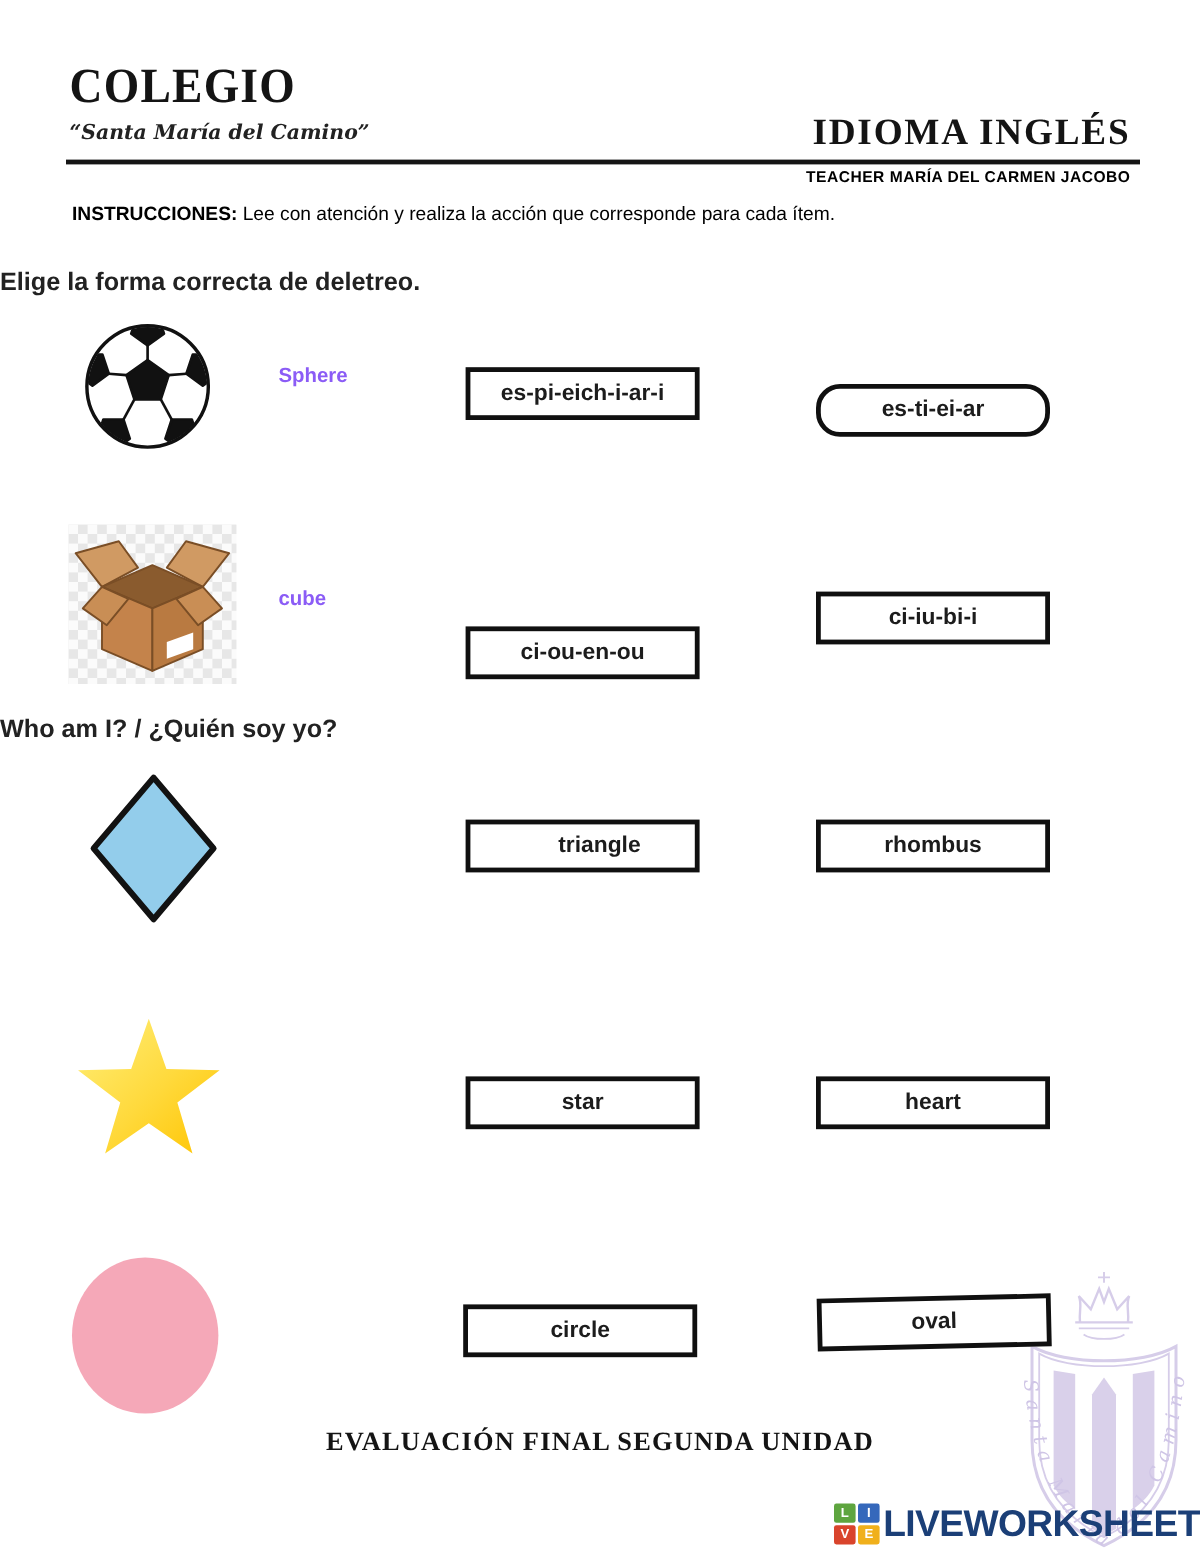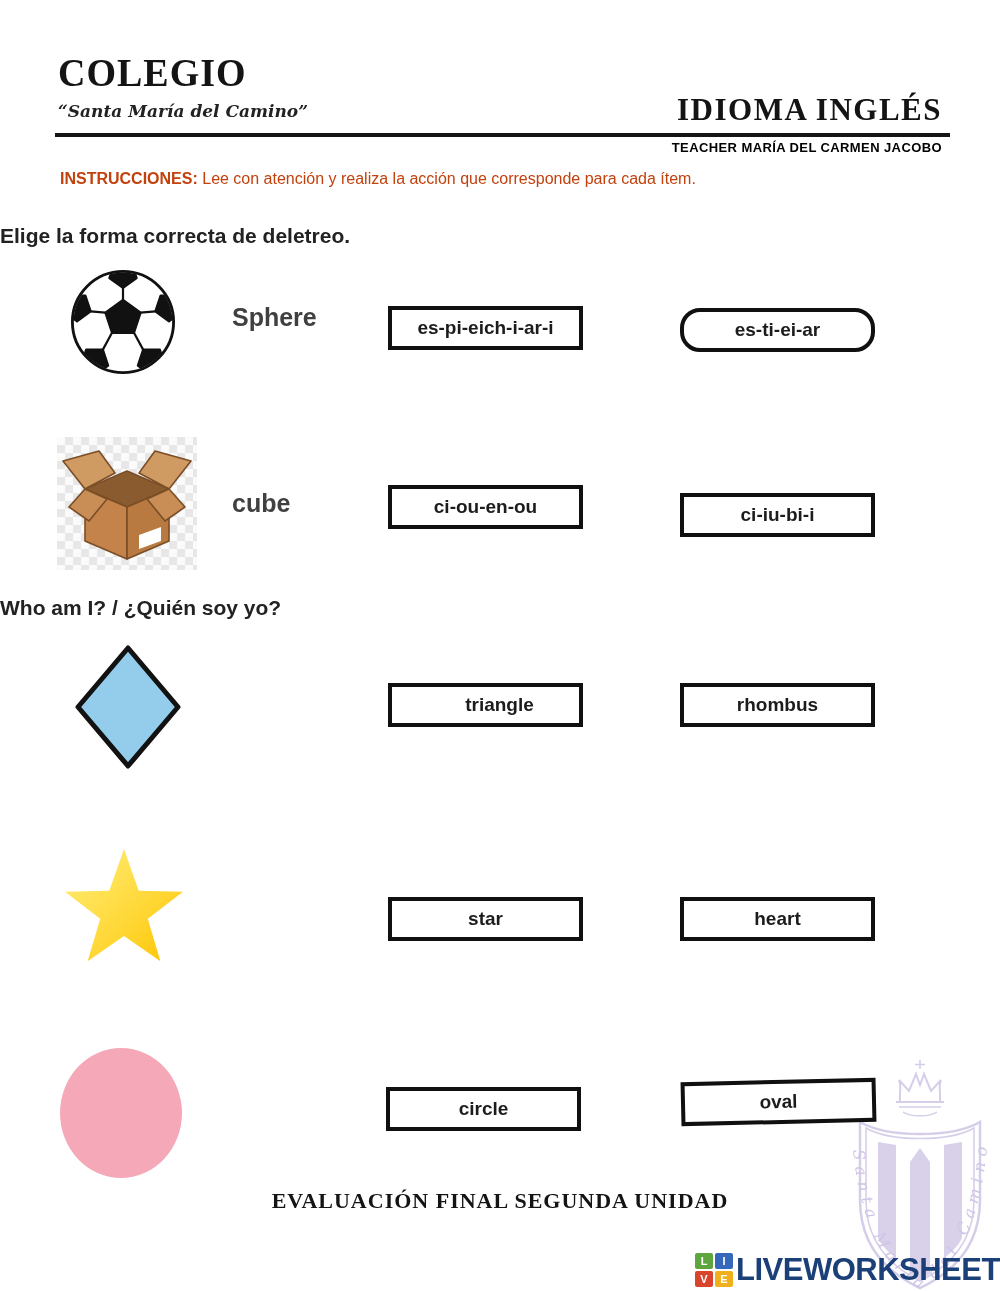--- a/index.html
+++ b/index.html
@@ -9,29 +9,29 @@
   
   .stencil{font-family:"Liberation Serif",serif;font-weight:700;color:#141414;}
   .school-name{position:absolute;left:58px;top:48px;font-size:38px;letter-spacing:1px;
                transform:scaleY(1.08);transform-origin:left top;}
   .school-subtitle{position:absolute;left:58px;top:101px;font-family:"DejaVu Serif",serif;
                    font-style:italic;font-weight:bold;font-size:17px;color:#222;}
   .rule{position:absolute;left:55px;top:133px;width:895px;height:4px;background:#151515;}
   .subject{position:absolute;right:58px;top:92px;font-size:31px;letter-spacing:1.5px;}
   .teacher{position:absolute;right:58px;top:140px;font-size:13px;font-weight:bold;letter-spacing:.4px;color:#000000;}
 
-  .instructions{position:absolute;left:60px;top:170px;margin:0;font-size:16px;width:720px;color:#c2410c;}
+  .instructions{position:absolute;left:60px;top:170px;margin:0;font-size:16px;width:720px;color:#000000;}
   .instructions .lbl{font-weight:bold;}
 
   .sec-title{position:absolute;left:0;width:100%;margin:0;
              font-size:21px;font-weight:bold;color:#222;}
   #sec1-title{top:224px;}
   #sec2-title{top:596px;}
 
-  .item-label{position:absolute;left:232px;font-size:25px;font-weight:bold;color:#404040;}
+  .item-label{position:absolute;left:232px;font-size:17px;font-weight:bold;color:#8b5cf6;}
 
   .opt{position:absolute;width:195px;height:44px;border:4px solid #101010;background:#fff;
        box-sizing:border-box;display:flex;align-items:center;justify-content:center;
        font-size:19px;font-weight:bold;color:#1c1c1c;cursor:pointer;}
 
   .img{position:absolute;}
   .checker{background-color:#fbfbfb;
            background-image:conic-gradient(#e7e7e7 25%,transparent 0 50%,#e7e7e7 0 75%,transparent 0);
            background-size:16px 16px;}
 
@@ -109,38 +109,38 @@
         <line x1="50" y1="30" x2="50" y2="19"></line>
         <line x1="66" y1="41.5" x2="79.4" y2="40.4"></line>
         <line x1="60" y1="59.8" x2="68.3" y2="75.1"></line>
         <line x1="40" y1="59.8" x2="31.7" y2="75.1"></line>
         <line x1="34" y1="41.5" x2="20.6" y2="40.4"></line>
       </g>
     </svg>
   </div>
   <div class="item-label" style="top:303px;">Sphere</div>
   <div class="opt" style="left:388px;top:306px;">es-pi-eich-i-ar-i</div>
-  <div class="opt" style="left:680px;top:308px;border-radius:20px;">es-ti-ei-ar</div>
+  <div class="opt" style="left:680px;top:320px;border-radius:20px;">es-ti-ei-ar</div>
 
   <div class="img checker" style="left:57px;top:437px;width:140px;height:133px;">
     <svg viewBox="0 0 140 133" width="140" height="133">
       <g stroke="#7a4e26" stroke-width="1.6" stroke-linejoin="round">
         <polygon points="28,52 6,24 42,14 58,36" fill="#d09a63"></polygon>
         <polygon points="112,52 134,24 98,14 82,36" fill="#d09a63"></polygon>
         <polygon points="28,52 70,34 112,52 70,70" fill="#8a5b2e"></polygon>
         <polygon points="28,52 70,70 70,122 28,104" fill="#c4834b"></polygon>
         <polygon points="70,70 112,52 112,104 70,122" fill="#b97a41"></polygon>
         <polygon points="28,52 50,62 32,84 12,70" fill="#c98e55"></polygon>
         <polygon points="112,52 90,62 108,84 128,70" fill="#c98e55"></polygon>
       </g>
       <polygon points="82,98 104,90 104,104 82,112" fill="#fff"></polygon>
     </svg>
   </div>
   <div class="item-label" style="top:489px;">cube</div>
-  <div class="opt" style="left:388px;top:485px;">ci-ou-en-ou</div>
+  <div class="opt" style="left:388px;top:522px;">ci-ou-en-ou</div>
   <div class="opt" style="left:680px;top:493px;">ci-iu-bi-i</div>
 
   <h2 class="sec-title" id="sec2-title">Who am I? / ¿Quién soy yo?</h2>
 
   <div class="img" style="left:74px;top:644px;width:108px;height:126px;">
     <svg viewBox="0 0 108 126" width="108" height="126">
       <polygon points="54,4 104,63 54,122 4,63" fill="#93cdeb" stroke="#121212" stroke-width="5" stroke-linejoin="round"></polygon>
     </svg>
   </div>
   <div class="opt" style="left:388px;top:683px;padding-left:28px;">triangle</div>

